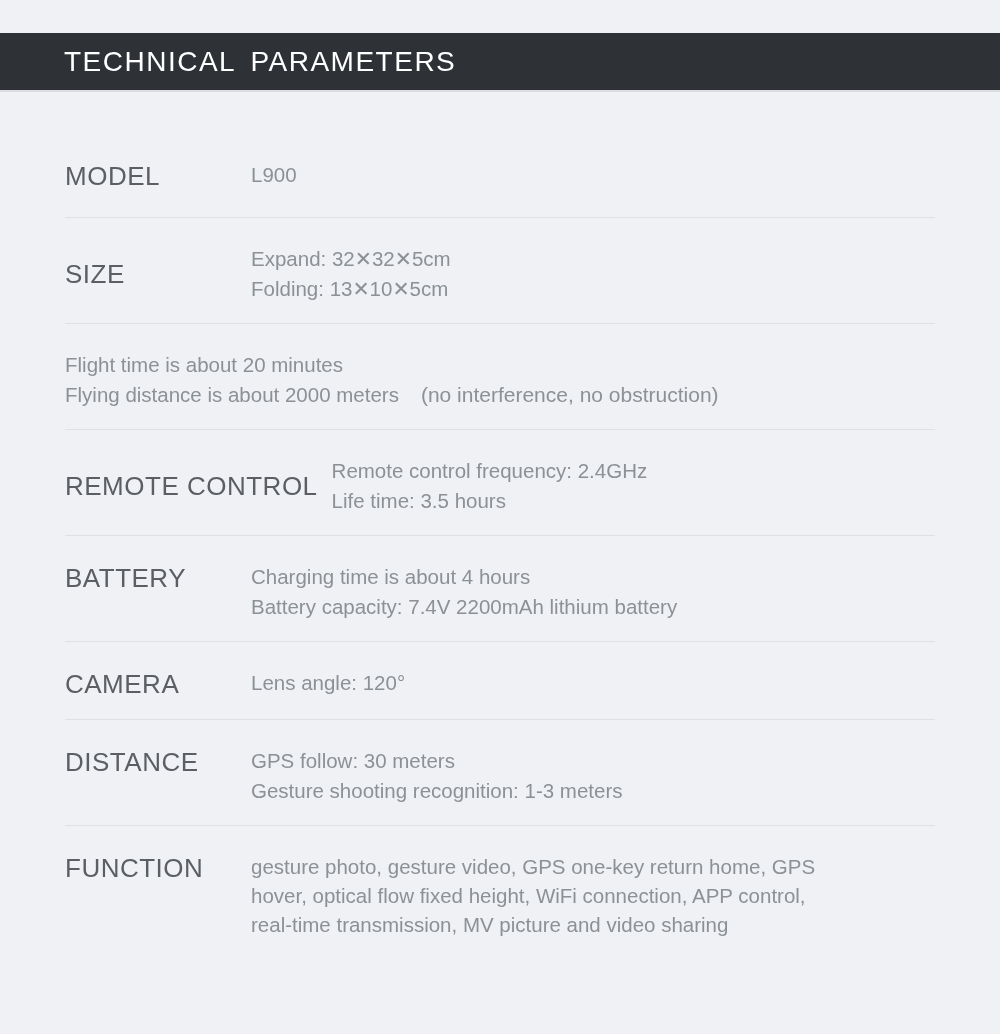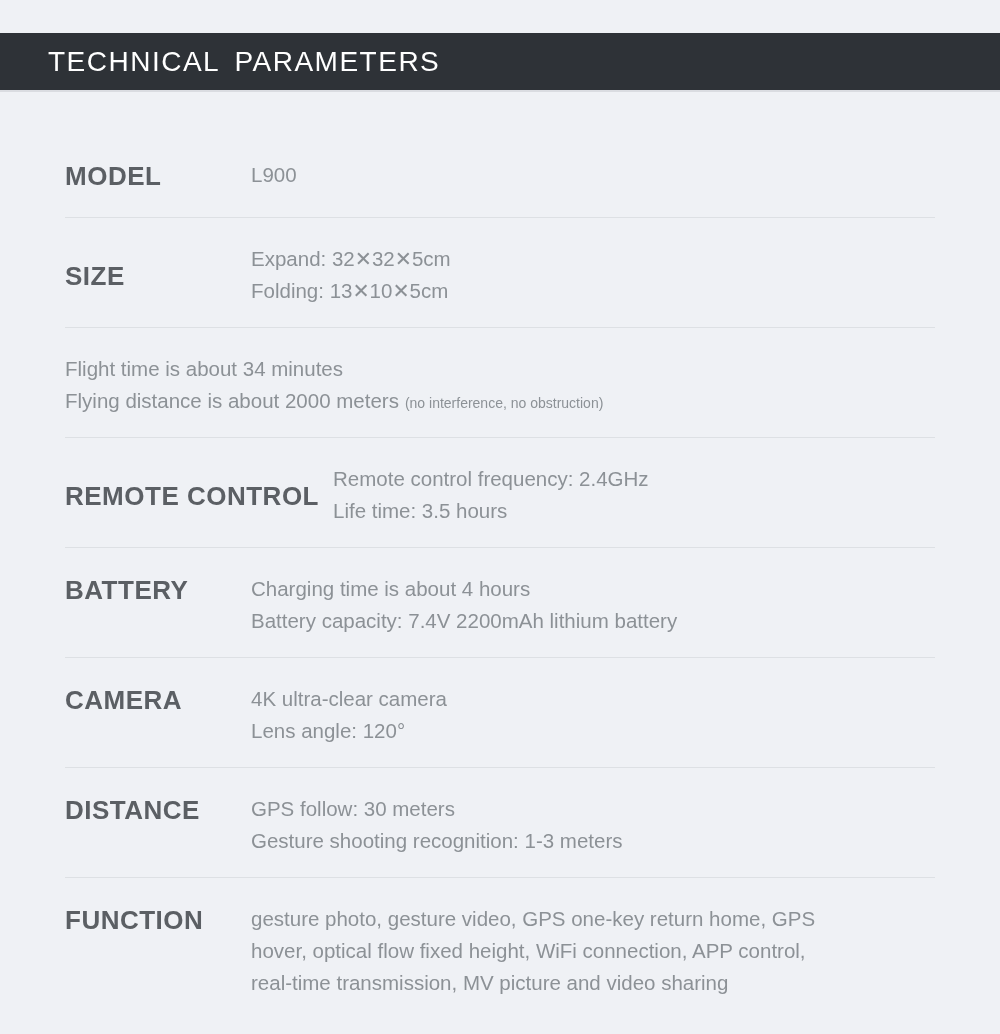--- a/index.html
+++ b/index.html
@@ -18,21 +18,21 @@
     font-family:"Liberation Sans","DejaVu Sans",sans-serif;
     overflow:hidden;
   }
   .header-bar{
     margin-top:33px;
     height:57px;
     width:1000px;
     background:var(--bar-bg);
     display:flex;
     align-items:center;
-    padding-left:48px;
+    padding-left:64px;
     box-shadow:0 2px 0 rgba(40,44,50,0.10);
   }
   .header-title{
     color:var(--bar-text);
     font-size:28px;
     font-weight:500;
     letter-spacing:1.5px;
     word-spacing:6px;
   }
   .spec-table{
@@ -50,33 +50,33 @@
   .spec-table .spec-row:nth-child(4){align-items:center;}
   .spec-table .spec-row:last-child{border-bottom:none;padding-bottom:14px;}
   .spec-label{
     min-width:186px;
     padding-right:14px;
     white-space:nowrap;
     color:var(--label-text);
     font-size:26px;
     line-height:32px;
     letter-spacing:0.5px;
-    font-weight:700;
+    font-weight:400;
   }
   .spec-values{
     flex:1;
     color:var(--value-text);
     font-size:20.5px;
     line-height:30px;
   }
   .value-line{white-space:nowrap;}
   .spec-table .spec-row:last-child .value-line{line-height:29px;}
   .value-note{
-    font-size:14px;
-    margin-left:6px;
+    font-size:21px;
+    margin-left:22px;
   }
 </style>
 </head>
 <body>
 
 <div class="header-bar">
   <span class="header-title">TECHNICAL PARAMETERS</span>
 </div>
 
 <div class="spec-table" id="spec-table">
@@ -91,21 +91,21 @@
     <div class="spec-label">SIZE</div>
     <div class="spec-values">
   <div class="value-line"><span class="value-text">Expand: 32✕32✕5cm</span><span class="value-note"></span></div>
 
   <div class="value-line"><span class="value-text">Folding: 13✕10✕5cm</span><span class="value-note"></span></div>
 </div>
   </div>
 
   <div class="spec-row">
     <div class="spec-values">
-  <div class="value-line"><span class="value-text">Flight time is about 34 minutes</span><span class="value-note"></span></div>
+  <div class="value-line"><span class="value-text">Flight time is about 20 minutes</span><span class="value-note"></span></div>
 
   <div class="value-line"><span class="value-text">Flying distance is about 2000 meters</span><span class="value-note">(no interference, no obstruction)</span></div>
 </div>
   </div>
 
   <div class="spec-row">
     <div class="spec-label">REMOTE CONTROL</div>
     <div class="spec-values">
   <div class="value-line"><span class="value-text">Remote control frequency: 2.4GHz</span><span class="value-note"></span></div>
 
@@ -118,21 +118,20 @@
     <div class="spec-values">
   <div class="value-line"><span class="value-text">Charging time is about 4 hours</span><span class="value-note"></span></div>
 
   <div class="value-line"><span class="value-text">Battery capacity: 7.4V 2200mAh lithium battery</span><span class="value-note"></span></div>
 </div>
   </div>
 
   <div class="spec-row">
     <div class="spec-label">CAMERA</div>
     <div class="spec-values">
-  <div class="value-line"><span class="value-text">4K ultra-clear camera</span><span class="value-note"></span></div>
 
   <div class="value-line"><span class="value-text">Lens angle: 120°</span><span class="value-note"></span></div>
 </div>
   </div>
 
   <div class="spec-row">
     <div class="spec-label">DISTANCE</div>
     <div class="spec-values">
   <div class="value-line"><span class="value-text">GPS follow: 30 meters</span><span class="value-note"></span></div>
 

